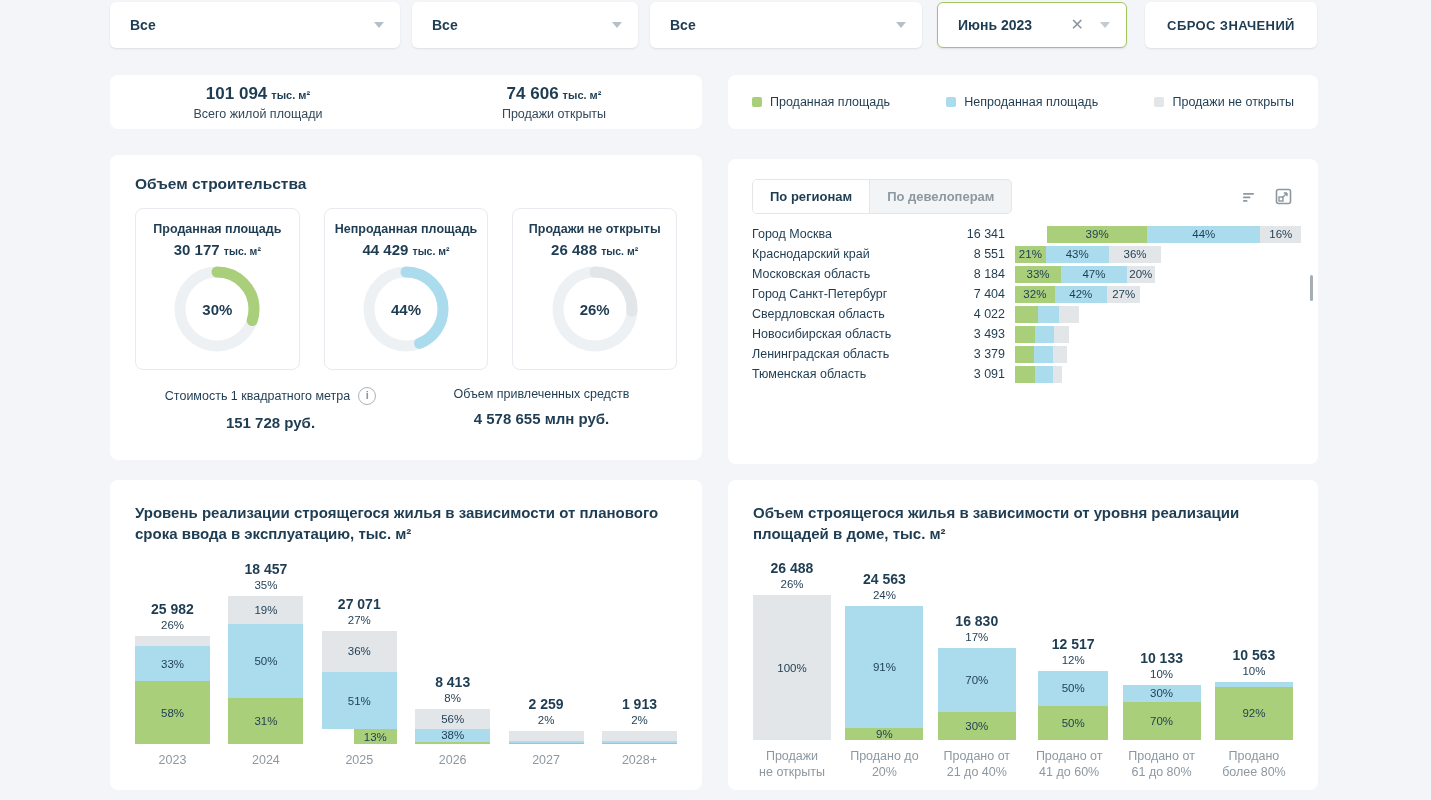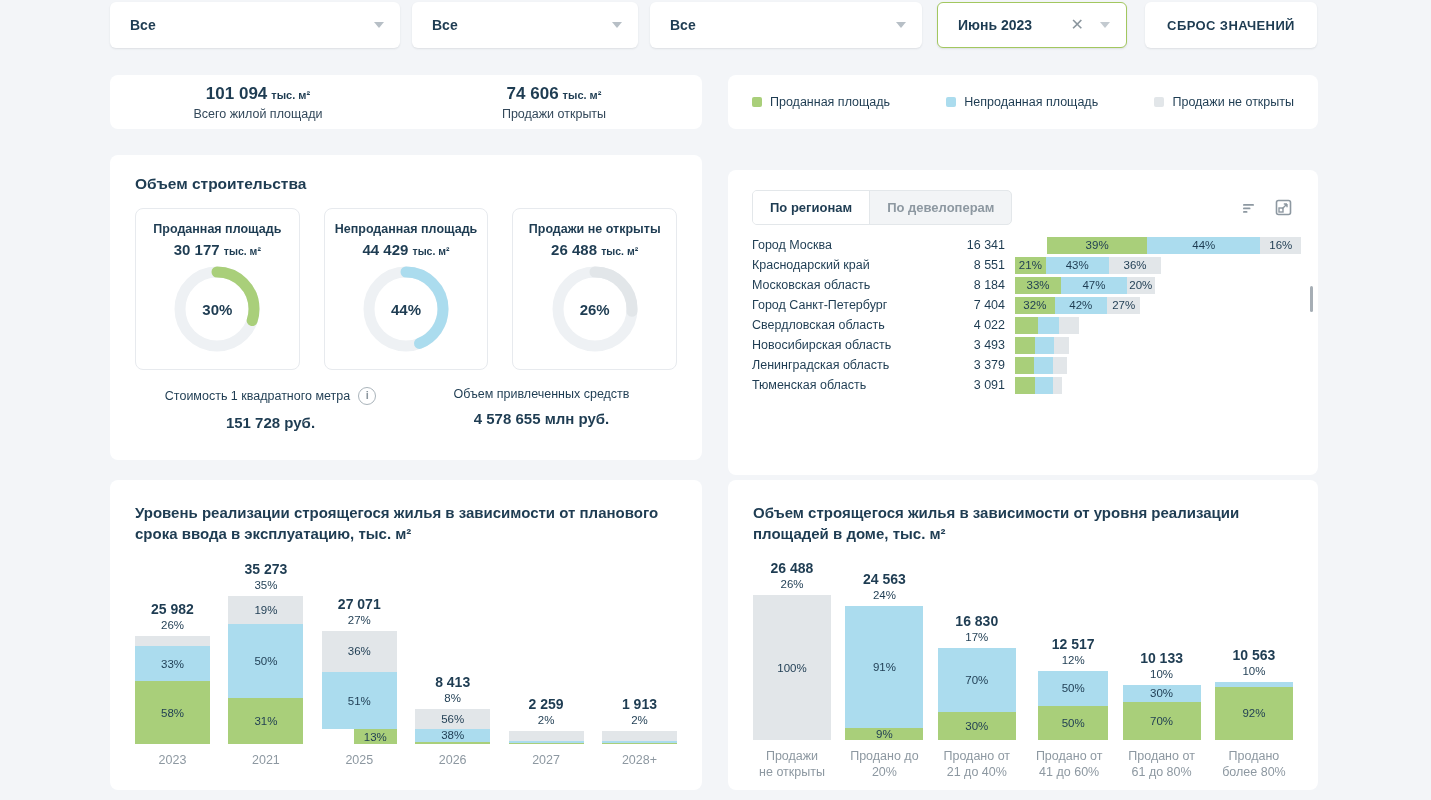--- a/index.html
+++ b/index.html
@@ -57,21 +57,21 @@
   .donut-pct { position:absolute; left:0; top:0; width:86px; height:86px; display:flex; align-items:center;
     justify-content:center; font-size:15px; font-weight:700; }
   .constr-footer { display:flex; margin-top:17px; }
   .fo { flex:1; text-align:center; }
   .fo-label { font-size:12.5px; display:flex; align-items:center; justify-content:center; gap:8px; }
   .info-icon { width:18px; height:18px; border:1.5px solid #aab4bb; border-radius:50%; color:#8b969e;
     font-size:11px; line-height:15px; display:inline-block; text-align:center; font-weight:700; }
   .fo-value { font-size:15px; font-weight:700; margin-top:9px; }
 
   
-  .table-card { left:728px; top:170px; width:590px; height:305px; padding:20px 14px 0 24px; }
+  .table-card { left:728px; top:159px; width:590px; height:305px; padding:20px 14px 0 24px; }
   .tabs-row { display:flex; align-items:center; }
   .tabs { display:flex; border:1px solid #e3e7ea; border-radius:5px; overflow:hidden; background:#f2f4f6; }
   .tab { height:33px; padding:0 17px; display:flex; align-items:center; font-size:13px; font-weight:700; cursor:pointer; }
   .tab.active { background:#fff; color:#1e3c52; border-right:1px solid #e3e7ea; }
   .tab.inactive { color:#8d98a1; }
   .hdr-icons { margin-left:auto; display:flex; gap:18px; align-items:center; margin-right:12px; }
   .hdr-icons svg { display:block; cursor:pointer; }
   .tbl-head { display:grid; grid-template-columns:168px 85px 1fr; margin-top:20px; font-size:11.5px; color:#8d98a1; line-height:1.3; }
   .tbl-head .c2 { text-align:right; }
   .tbl-head .c3 { padding-left:10px; }
@@ -308,21 +308,21 @@
       <div class="bar-col" style="width: 75px;">
         <div class="bar-total">25 982</div>
         <div class="bar-share">26%</div>
         <div>
           <div class="seg" style="height: 9.72px; background: rgb(226, 230, 233);"></div>
           <div class="seg" style="height: 35.64px; background: rgb(171, 220, 238);">33%</div>
           <div class="seg" style="height: 62.64px; background: rgb(169, 207, 122);">58%</div>
         </div>
       </div>
       <div class="bar-col" style="width: 75px;">
-        <div class="bar-total">35 273</div>
+        <div class="bar-total">18 457</div>
         <div class="bar-share">35%</div>
         <div>
           <div class="seg" style="height: 28.12px; background: rgb(226, 230, 233);">19%</div>
           <div class="seg" style="height: 74px; background: rgb(171, 220, 238);">50%</div>
           <div class="seg" style="height: 45.88px; background: rgb(169, 207, 122);">31%</div>
         </div>
       </div>
       <div class="bar-col" style="width: 75px;">
         <div class="bar-total">27 071</div>
         <div class="bar-share">27%</div>
@@ -358,21 +358,21 @@
           <div class="seg" style="height: 1.43px; background: rgb(171, 220, 238);"></div>
           <div class="seg" style="height: 1.17px; background: rgb(169, 207, 122);"></div>
         </div>
       </div>
     </div>
   <div class="cats-row" id="deadline-cats">
       <div class="cat" style="width: 75px;">
         <div>2023</div>
       </div>
       <div class="cat" style="width: 75px;">
-        <div>2021</div>
+        <div>2024</div>
       </div>
       <div class="cat" style="width: 75px;">
         <div>2025</div>
       </div>
       <div class="cat" style="width: 75px;">
         <div>2026</div>
       </div>
       <div class="cat" style="width: 75px;">
         <div>2027</div>
       </div>

